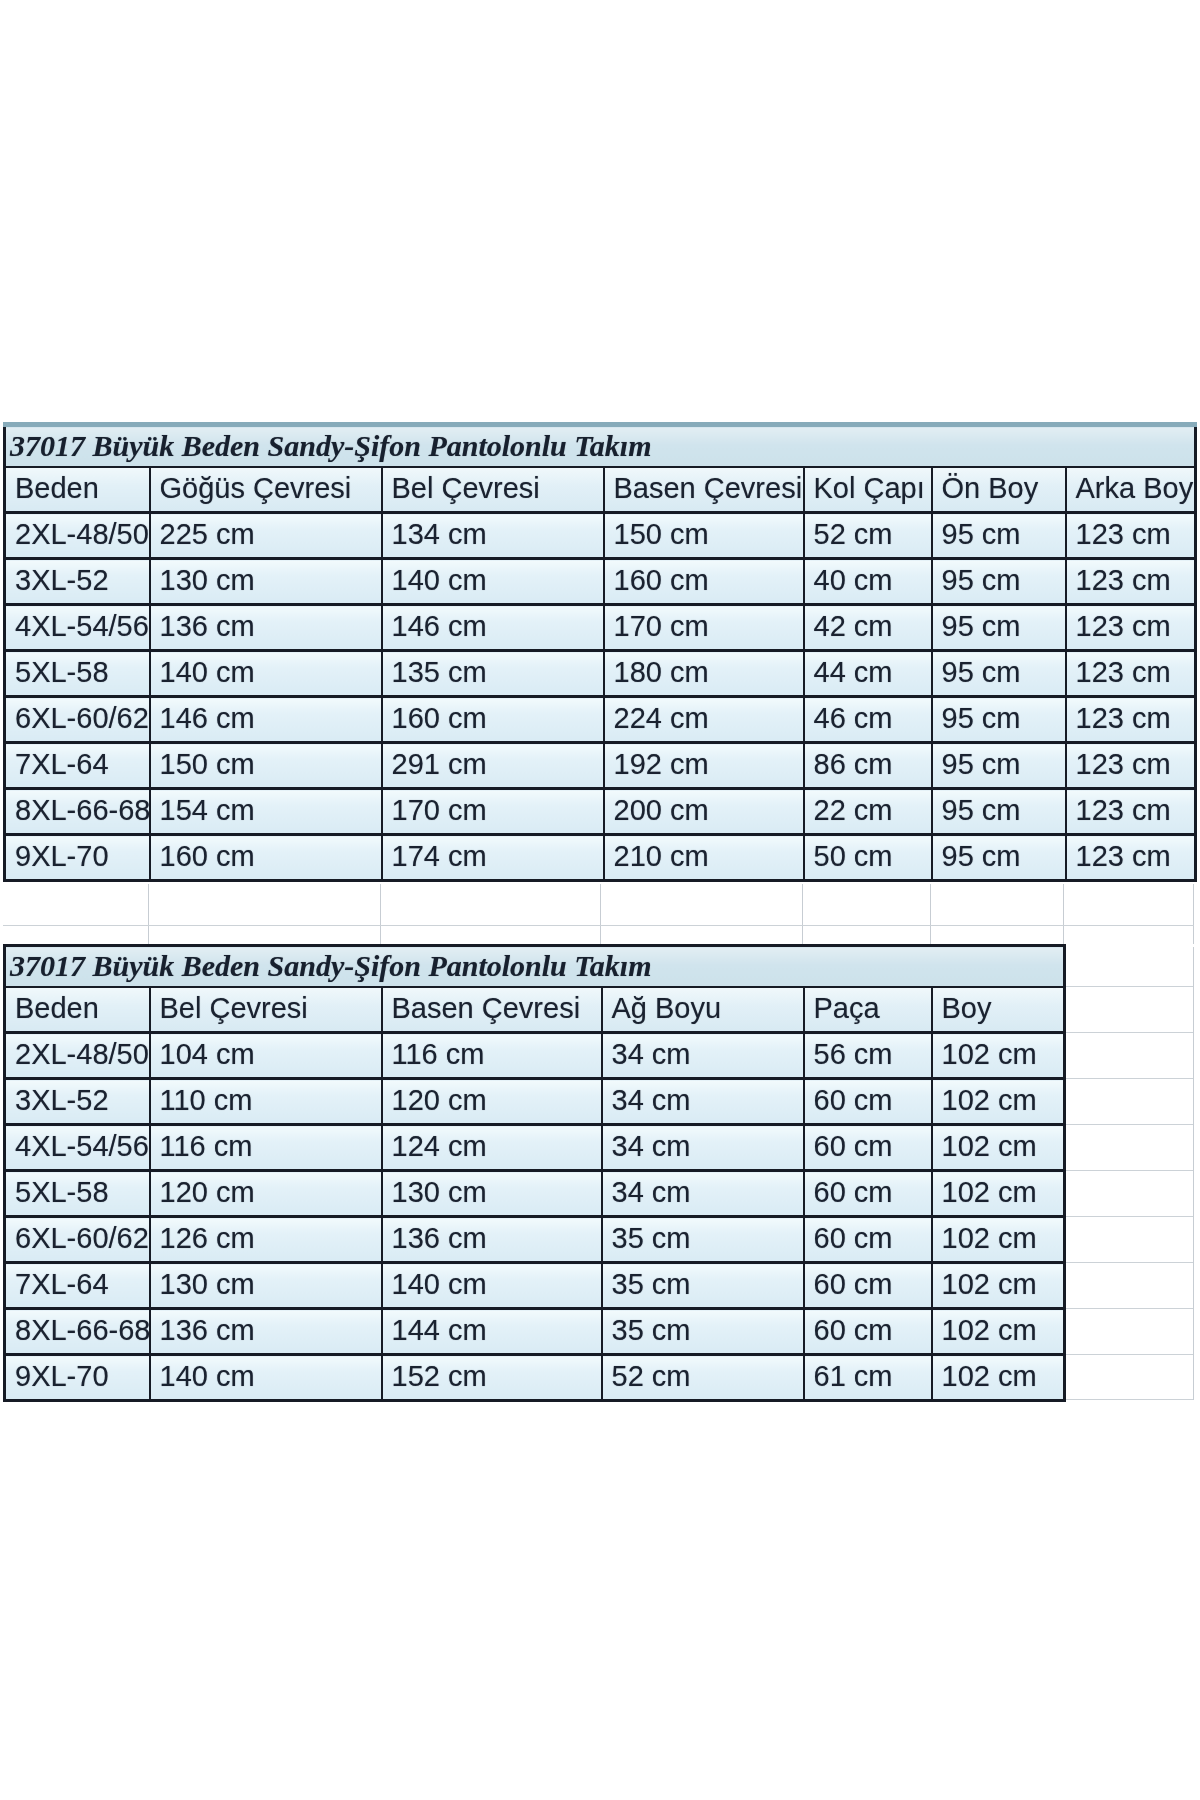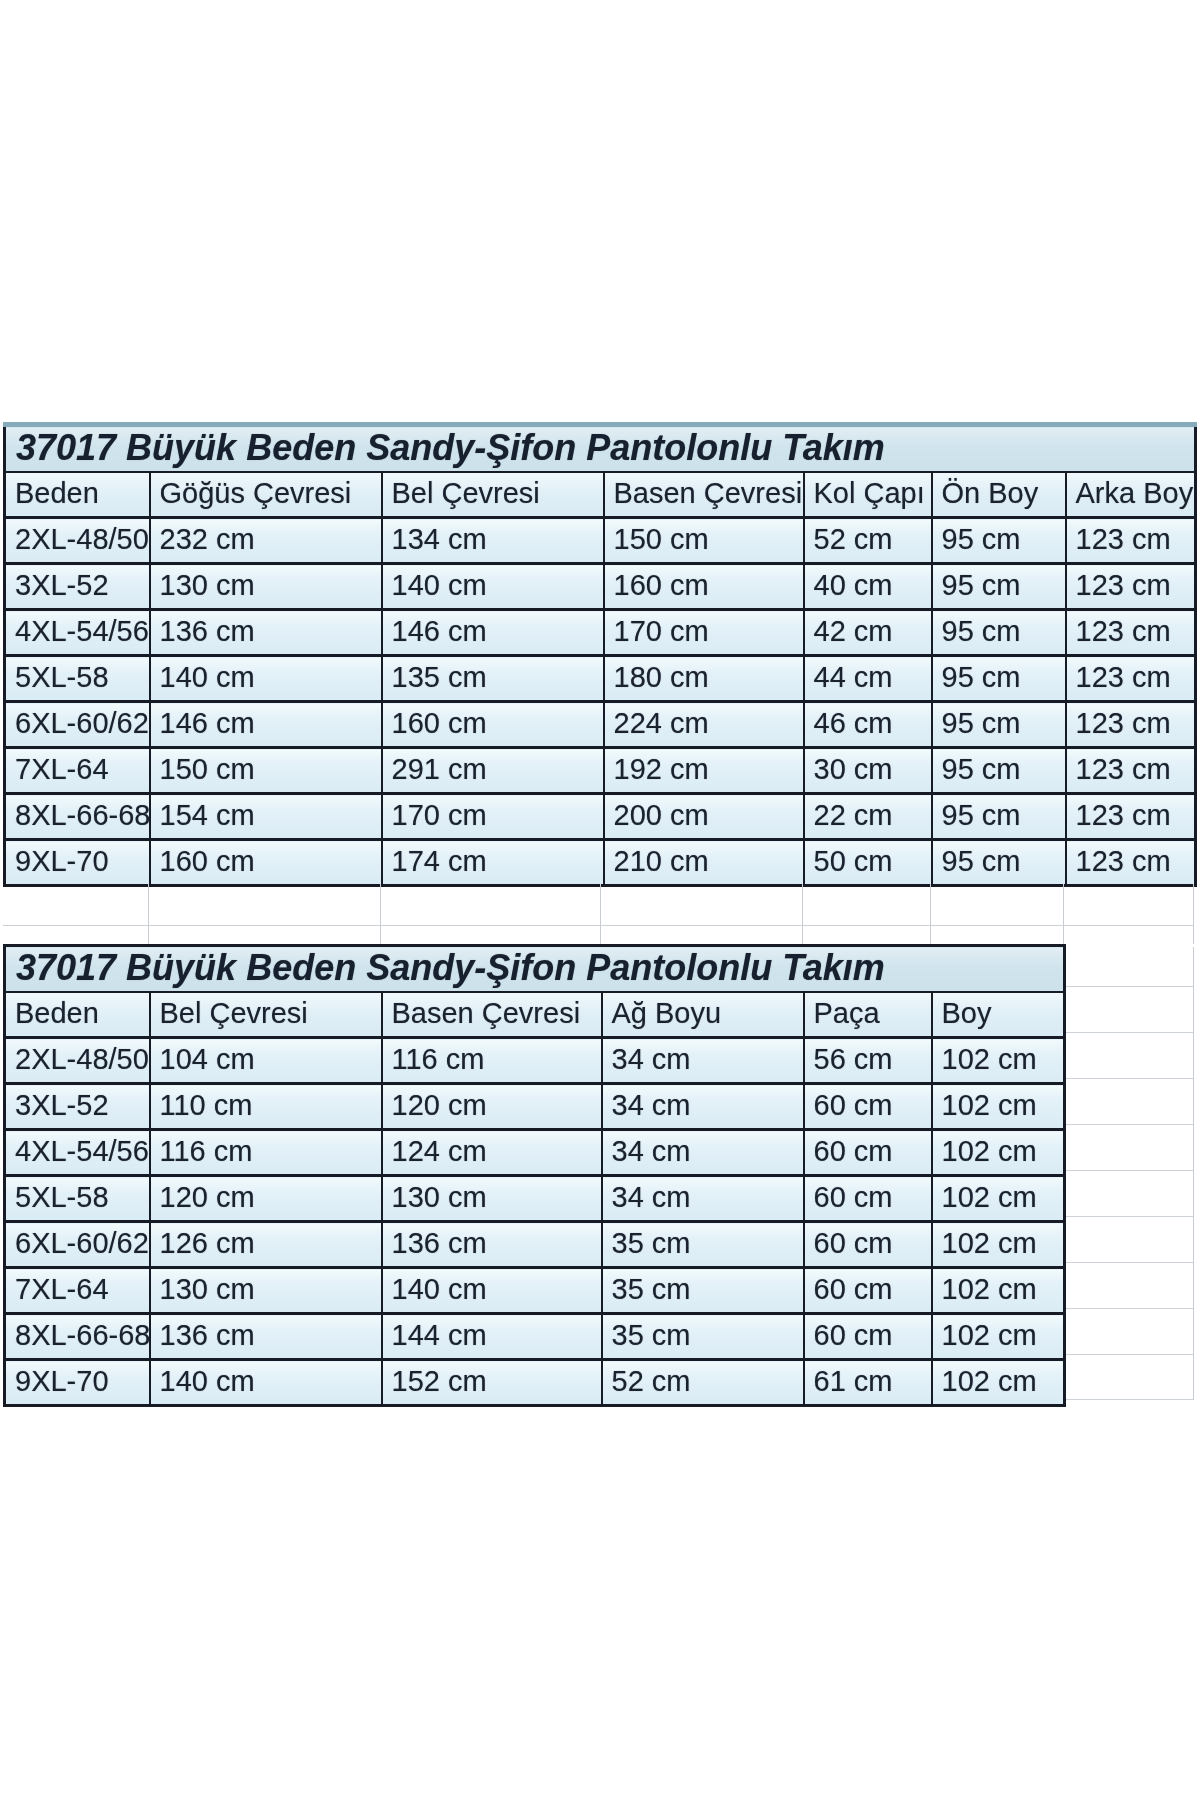--- a/index.html
+++ b/index.html
@@ -25,29 +25,30 @@
     color:#1a2230;
     text-align:left;
     vertical-align:middle;
     padding:0 2px 2px 9px;
     white-space:nowrap;
     overflow:hidden;
     text-shadow:0 0 1px rgba(22,28,40,.45);
   }
   .title-row th{
     height:37px;
-    font-size:36px;
+    font-size:30px;
     font-weight:700;
     font-style:italic;
     color:#17202e;
     background:linear-gradient(180deg,#e2eef3 0%,#d0e4ed 45%,#cce1ea 100%);
     border:3px solid #161b25;
     border-top:0;
     border-bottom:2px solid #161b25;
-    padding-left:10px;
+    padding-left:4px;
+    font-family:Liberation Serif, serif;
   }
   .head-row th{
     height:41px;
     font-weight:400;
     background:linear-gradient(180deg,#f0f8fb 0%,#e2f0f7 40%,#d8eaf3 100%);
     border:2px solid #161b25;
     border-bottom:3px solid #161b25;
   }
   .tbl tbody td{
     height:41px;
@@ -86,21 +87,21 @@
         <th>Bel Çevresi</th>
         <th>Basen Çevresi</th>
         <th>Kol Çapı</th>
         <th>Ön Boy</th>
         <th>Arka Boy</th>
       </tr>
     </thead>
     <tbody>
       <tr>
         <td>2XL-48/50</td>
-        <td>232 cm</td>
+        <td>225 cm</td>
         <td>134 cm</td>
         <td>150 cm</td>
         <td>52 cm</td>
         <td>95 cm</td>
         <td>123 cm</td>
       </tr>
       <tr>
         <td>3XL-52</td>
         <td>130 cm</td>
         <td>140 cm</td>
@@ -134,21 +135,21 @@
         <td>224 cm</td>
         <td>46 cm</td>
         <td>95 cm</td>
         <td>123 cm</td>
       </tr>
       <tr>
         <td>7XL-64</td>
         <td>150 cm</td>
         <td>291 cm</td>
         <td>192 cm</td>
-        <td>30 cm</td>
+        <td>86 cm</td>
         <td>95 cm</td>
         <td>123 cm</td>
       </tr>
       <tr>
         <td>8XL-66-68</td>
         <td>154 cm</td>
         <td>170 cm</td>
         <td>200 cm</td>
         <td>22 cm</td>
         <td>95 cm</td>

